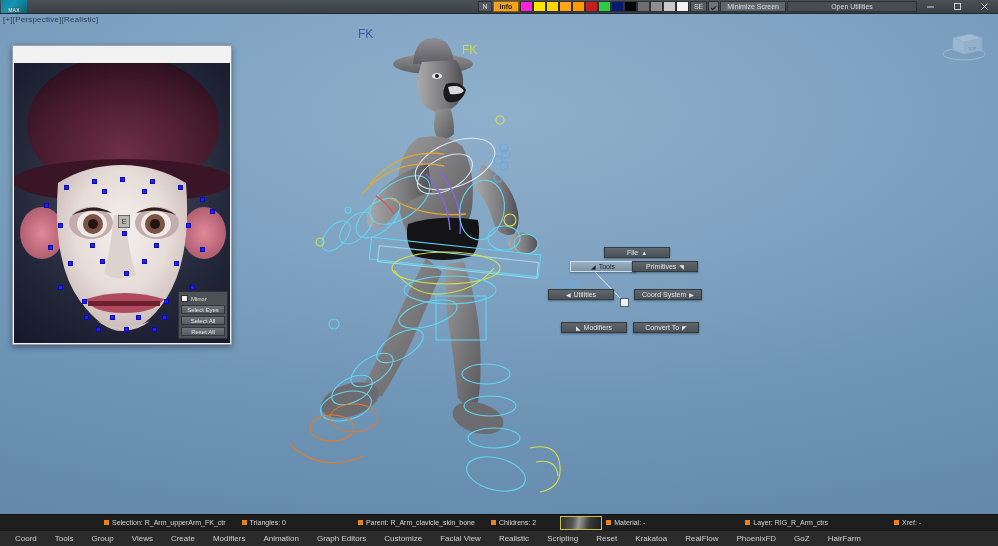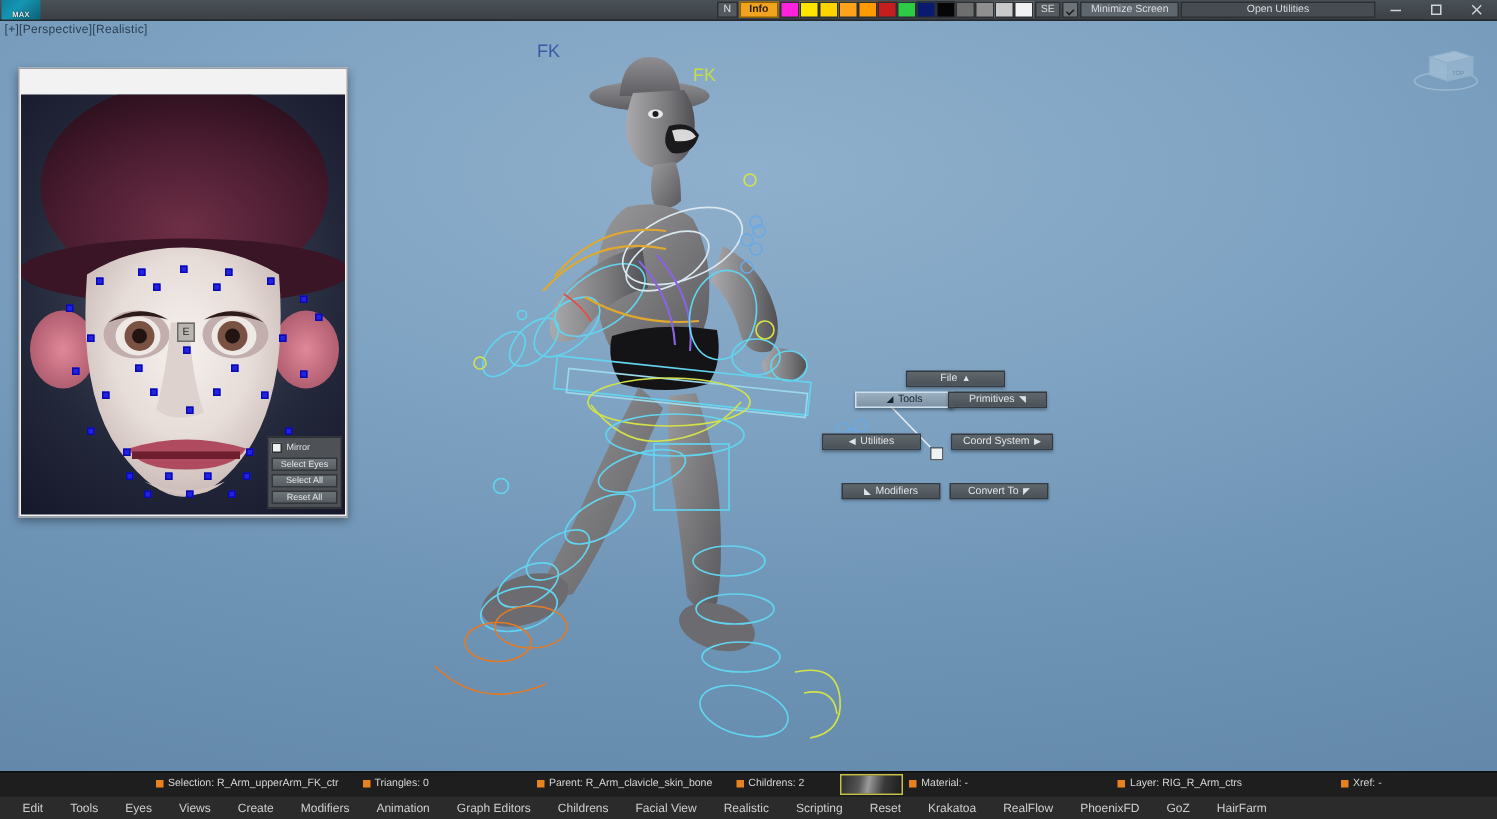--- a/index.html
+++ b/index.html
@@ -537,29 +537,29 @@
       <span class="status-dot"></span>
       <span>Layer: RIG_R_Arm_ctrs</span>
     </div>
     <div class="status-item" style="margin-left:66px;">
       <span class="status-dot"></span>
       <span>Xref: -</span>
     </div>
   </div>
 
   <div class="menubar" id="menubar">
-      <div class="menu-item">Edit</div>
+      <div class="menu-item">Coord</div>
       <div class="menu-item">Tools</div>
-      <div class="menu-item">Eyes</div>
+      <div class="menu-item">Group</div>
       <div class="menu-item">Views</div>
       <div class="menu-item">Create</div>
       <div class="menu-item">Modifiers</div>
       <div class="menu-item">Animation</div>
       <div class="menu-item">Graph Editors</div>
-      <div class="menu-item">Childrens</div>
+      <div class="menu-item">Customize</div>
       <div class="menu-item">Facial View</div>
       <div class="menu-item">Realistic</div>
       <div class="menu-item">Scripting</div>
       <div class="menu-item">Reset</div>
       <div class="menu-item">Krakatoa</div>
       <div class="menu-item">RealFlow</div>
       <div class="menu-item">PhoenixFD</div>
       <div class="menu-item">GoZ</div>
       <div class="menu-item">HairFarm</div>
     </div>

